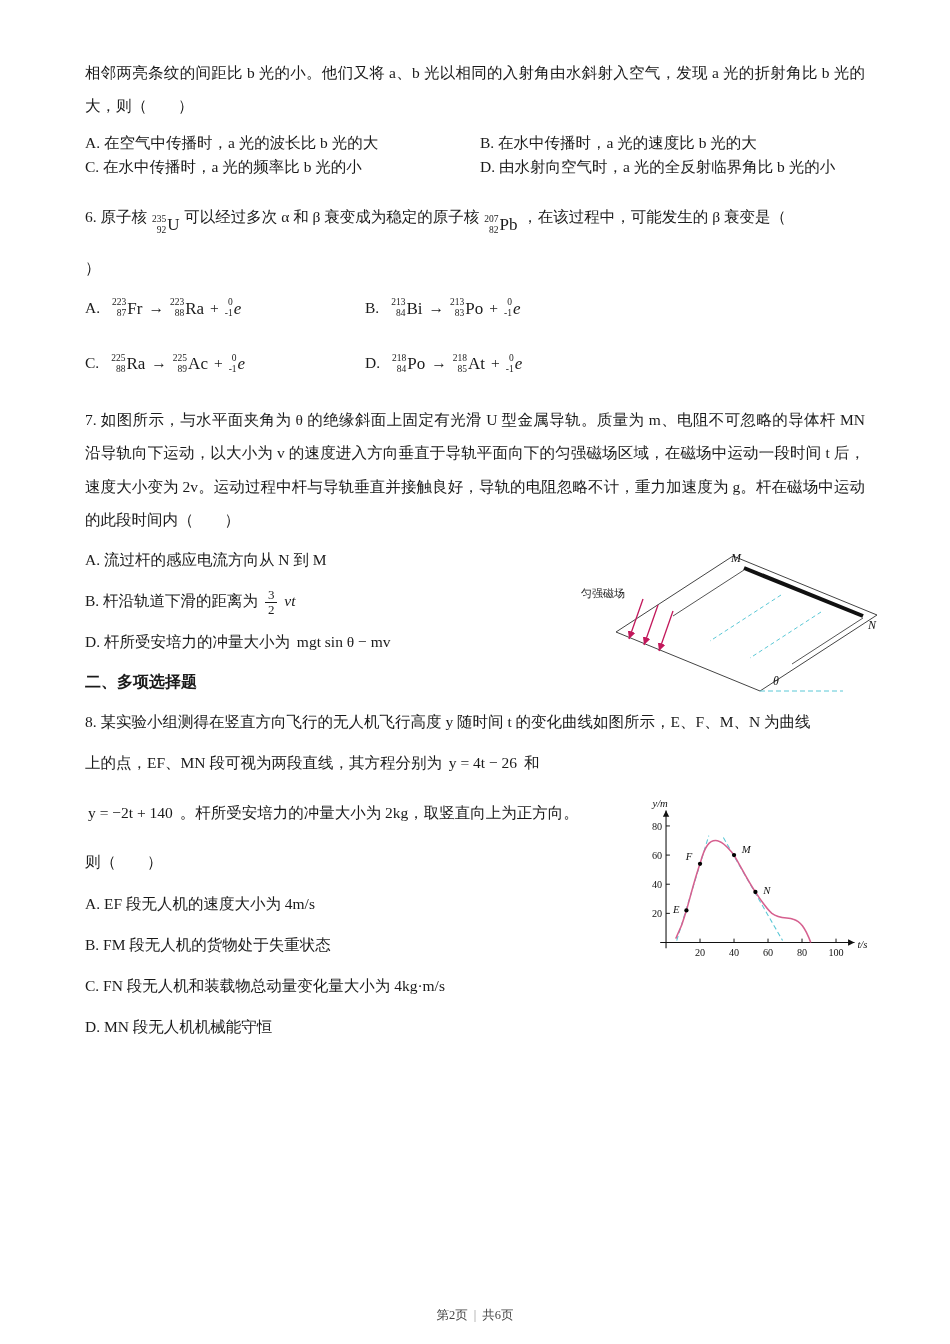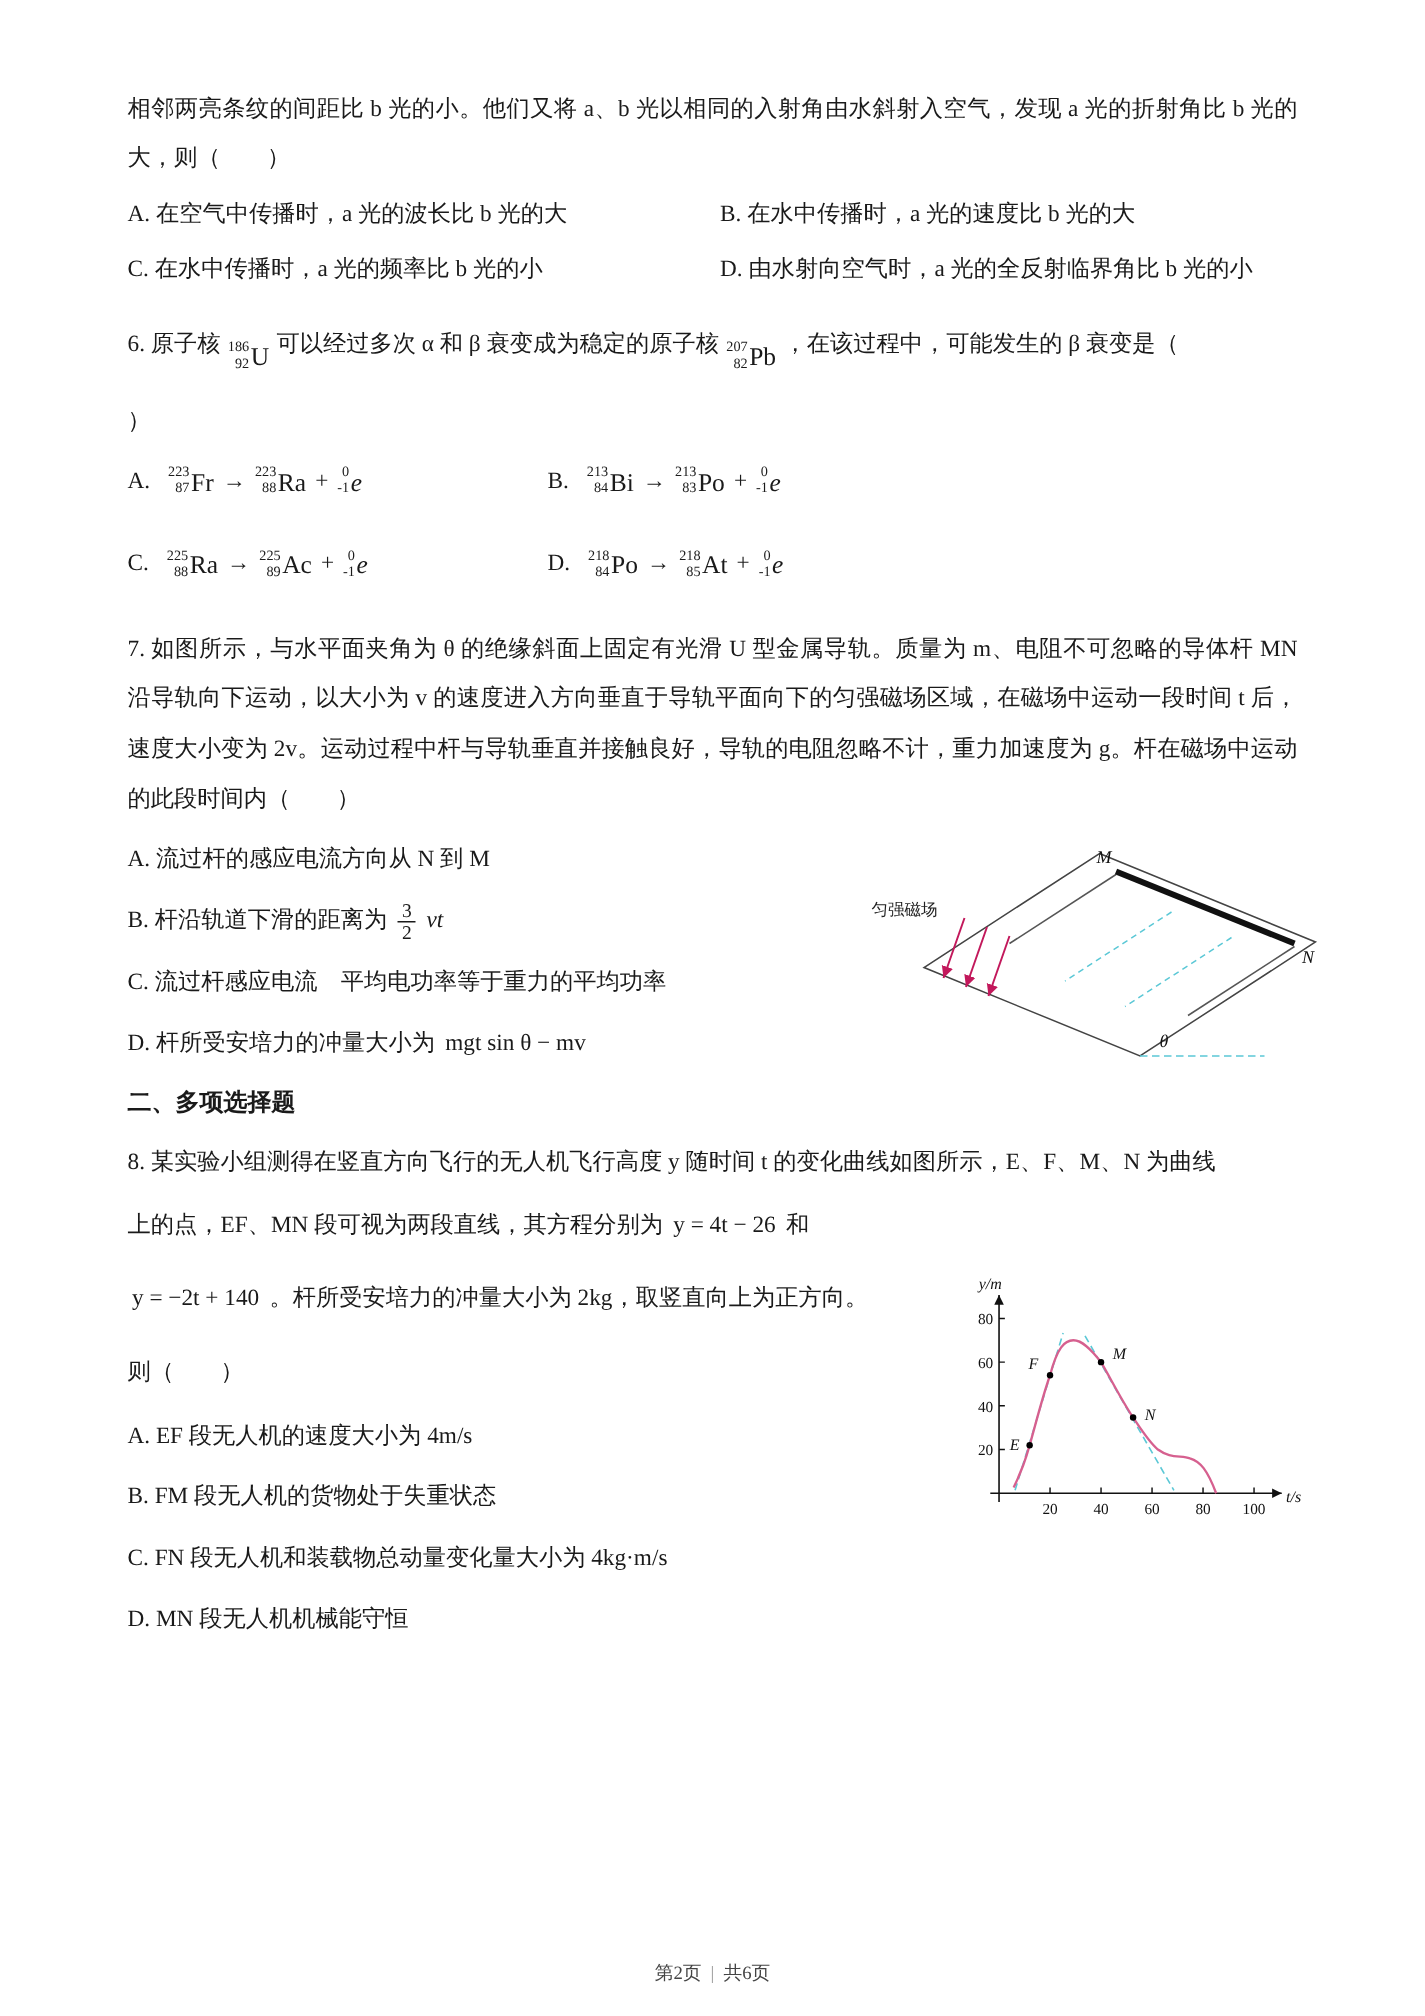--- a/index.html
+++ b/index.html
@@ -3,21 +3,21 @@
 <meta charset="utf-8">
 <style>
   html,body{margin:0;padding:0;}
   body{
     width:950px;height:1344px;background:#ffffff;position:relative;overflow:hidden;
     font-family:"Liberation Serif","DejaVu Serif",serif;color:#1a1a1a;
   }
   .content{position:absolute;left:85px;right:85px;top:56px;}
   .para{margin:0 0 8px;font-size:15.5px;line-height:2.15;text-align:justify;}
   .para.short{text-align:left;}
-  .opt-grid{display:grid;grid-template-columns:395px 1fr;row-gap:13px;margin:2px 0 20px;font-size:15.5px;line-height:1.6;}
+  .opt-grid{display:grid;grid-template-columns:395px 1fr;margin:2px 0 20px;font-size:15.5px;line-height:1.6;}
   .opt-grid.q6{grid-template-columns:280px 1fr;row-gap:28px;margin:10px 0 26px;}
   .opt{margin:0 0 9px;font-size:15.5px;line-height:2.05;}
   .rx{display:flex;align-items:center;gap:5px;}
   .rx-label{margin-right:6px;}
   .nuclide{display:inline-flex;align-items:center;margin:0 1px;}
   .nuclide .ms{display:inline-flex;flex-direction:column;align-items:flex-end;font-size:9.5px;line-height:1.15;margin-right:1px;}
   .nuclide .sym{font-size:17px;}
   .frac{display:inline-flex;flex-direction:column;text-align:center;vertical-align:middle;font-size:13px;line-height:1.1;margin:0 3px;}
   .frac .fnum{border-bottom:1px solid #1a1a1a;padding:0 3px;}
   .frac .fden{padding:0 3px;}
@@ -43,21 +43,21 @@
     <span>A. 在空气中传播时，a 光的波长比 b 光的大</span>
     <span>B. 在水中传播时，a 光的速度比 b 光的大</span>
     <span>C. 在水中传播时，a 光的频率比 b 光的小</span>
     <span>D. 由水射向空气时，a 光的全反射临界角比 b 光的小</span>
   </div>
 
   <p class="para">
     <span>6. 原子核</span>
     <span class="nuclide">
         <span class="ms">
-          <span>186</span>
+          <span>235</span>
           <span>92</span>
         </span>
         <span class="sym">U</span>
       </span>
     <span>可以经过多次 α 和 β 衰变成为稳定的原子核</span>
     <span class="nuclide">
         <span class="ms">
           <span>207</span>
           <span>82</span>
         </span>
@@ -213,21 +213,20 @@
 
     <p class="opt">A. 流过杆的感应电流方向从 N 到 M</p>
     <p class="opt">
       <span>B. 杆沿轨道下滑的距离为</span>
       <span class="frac">
           <span class="fnum">3</span>
           <span class="fden">2</span>
         </span>
       <span class="var">vt</span>
     </p>
-    <p class="opt">C. 流过杆感应电流　平均电功率等于重力的平均功率</p>
     <p class="opt">
       <span>D. 杆所受安培力的冲量大小为</span>
       <span class="eq">mgt sin θ − mv</span>
     </p>
   </div>
 
   <div class="section-head">二、多项选择题</div>
 
   <div class="q8-wrap">
     <p class="para">8. 某实验小组测得在竖直方向飞行的无人机飞行高度 y 随时间 t 的变化曲线如图所示，E、F、M、N 为曲线</p>

